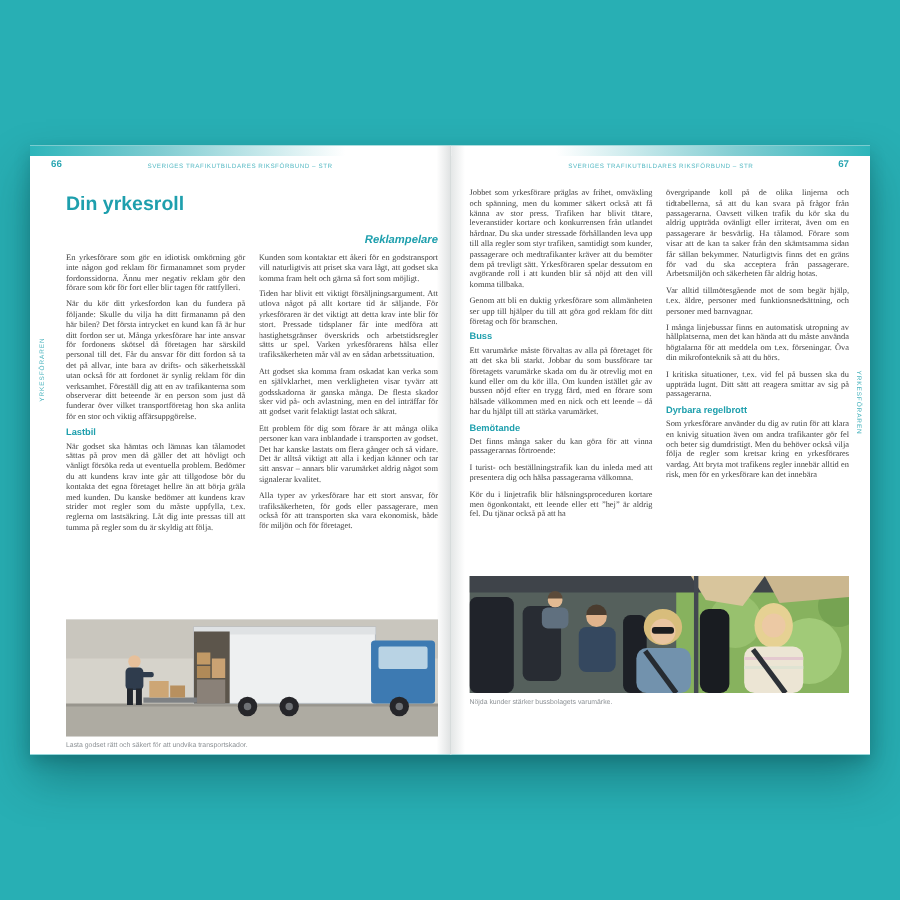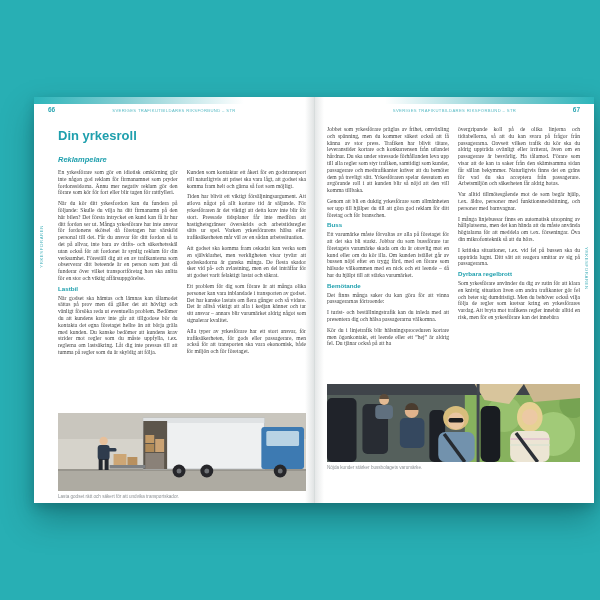--- a/index.html
+++ b/index.html
@@ -1,18 +1,18 @@
 <!DOCTYPE html>
 <html><head>
 <meta charset="utf-8">
 <style>
   html, body { margin:0; padding:0; width:600px; height:600px; overflow:hidden; }
   body { background:#28AFB4; font-family:"Liberation Sans", sans-serif; position:relative; }
 
-  .spread { position:absolute; left:34px; top:97px; width:560px; height:406px; display:flex;
+  .spread { position:absolute; left:20px; top:97px; width:560px; height:406px; display:flex;
             box-shadow:0 16px 30px rgba(0,45,50,.35), 0 4px 10px rgba(0,45,50,.22); }
 
   .page { width:280px; height:406px; background:#ffffff; position:relative; overflow:hidden; box-sizing:border-box; }
   .page.right { border-left:1px solid #d7dcdc; }
   .page.left::after  { content:""; position:absolute; top:0; right:0; bottom:0; width:9px;
                        background:linear-gradient(to right, rgba(40,60,62,0), rgba(40,60,62,.14)); pointer-events:none; }
   .page.right::before{ content:""; position:absolute; top:0; left:0; bottom:0; width:9px;
                        background:linear-gradient(to left, rgba(40,60,62,0), rgba(40,60,62,.12)); pointer-events:none; }
 
   .strip { height:7px; }
@@ -22,21 +22,21 @@
   .header { position:relative; height:13px; margin:2px 14px 0; }
   .pagenum { position:absolute; top:0; font-size:6.5px; font-weight:bold; color:#2AA6B2; }
   .pn-left { left:0; } .pn-right { right:0; }
   .runhead { position:absolute; left:50%; top:2px; transform:translateX(-50%);
              font-size:4.2px; letter-spacing:.35px; white-space:nowrap; color:#5ABBC5; }
 
   .content-left  { padding:0 8px 0 24px; }
   .content-right { padding:0 14px 0 12px; }
 
   .title { font-size:13px; font-weight:bold; color:#1E9FAD; margin:9px 0 2px; }
-  .subtitle { font-size:7.5px; font-style:italic; font-weight:bold; color:#1E9FAD; margin:12px 0 5px; }
+  .subtitle { font-size:7.5px; font-style:italic; font-weight:bold; color:#1E9FAD; margin:12px 0 5px;text-align:right; }
 
   .cols { display:flex; gap:9px; }
   .cols-left  { height:240px; }
   .cols-right { height:254px; margin-top:7px; }
   .col { flex:1; overflow:hidden; font-family:"Liberation Serif", serif; font-size:5.6px;
          line-height:6.8px; color:#3d3d3d; text-align:justify; }
   .col p { margin:0 0 4px; }
   .col h3 { font-family:"Liberation Sans", sans-serif; font-size:6.2px; font-weight:bold;
             color:#1E9FAD; margin:3px 0 2px; }
 

